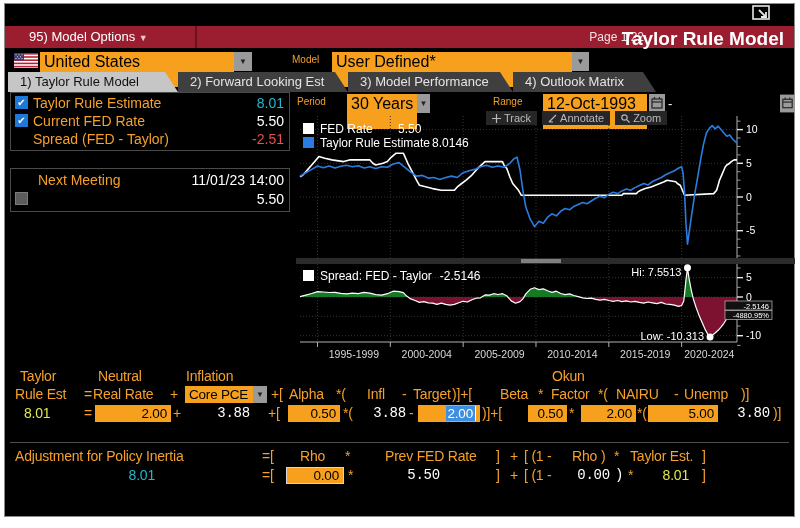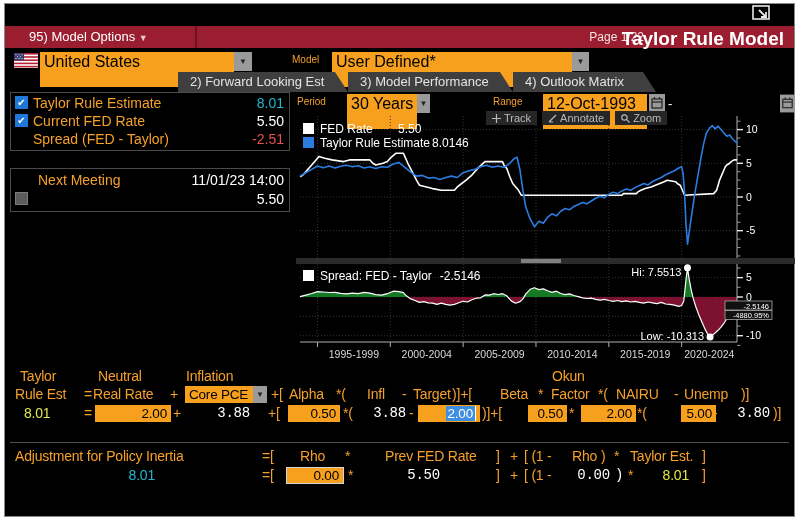--- a/index.html
+++ b/index.html
@@ -111,20 +111,21 @@
   <div class="ofield" style="left:40px;top:52px;width:194px;">
     <span>United States</span>
   </div>
   <div class="dropbtn" style="left:234px;top:52px;width:18px;">▼</div>
   <div class="olabel" style="left:292px;top:54px;">Model</div>
   <div class="ofield" style="left:332px;top:52px;width:240px;">
     <span>User Defined*</span>
   </div>
   <div class="dropbtn" style="left:572px;top:52px;width:17px;">▼</div>
 
+  <div class="tab active" style="left:8px;width:170px;">1) Taylor Rule Model</div>
   <div class="tab inactive" style="left:178px;width:170px;">2) Forward Looking Est</div>
   <div class="tab inactive" style="left:348px;width:165px;">3) Model Performance</div>
   <div class="tab inactive" style="left:513px;width:143px;">4) Outlook Matrix</div>
 
   <div class="panel" style="left:10px;top:92px;width:280px;height:59px;">
     <div class="srow" style="top:1px;">
       <span class="cb on">✔</span>
       <span class="lab">Taylor Rule Estimate</span>
       <span class="val v-cyan">8.01</span>
     </div>
@@ -362,21 +363,21 @@
     </div>
     <span class="tok t-or" style="left:482px;top:405px;">)]+[</span>
     <div class="ffield" style="left:528px;top:405px;width:39px;">
       <span>0.50</span>
     </div>
     <span class="tok t-or" style="left:569px;top:405px;">*</span>
     <div class="ffield" style="left:581px;top:405px;width:55px;">
       <span>2.00</span>
     </div>
     <span class="tok t-or" style="left:637px;top:405px;">*(</span>
-    <div class="ffield" style="left:681px;top:405px;width:35px;">
+    <div class="ffield" style="left:648px;top:405px;width:70px;">
       <span>5.00</span>
     </div>
     <span class="tok t-or" style="left:713px;top:405px;">-</span>
     <span class="tok t-wh t-right" style="left:722px;top:405px;width:48px;">3.80</span>
     <span class="tok t-or" style="left:773px;top:405px;">)]</span>
   </div>
 
   <div class="hline" style="top:442px;"></div>
 
   <div class="abs" style="left:0;top:0;width:800px;height:0;">

